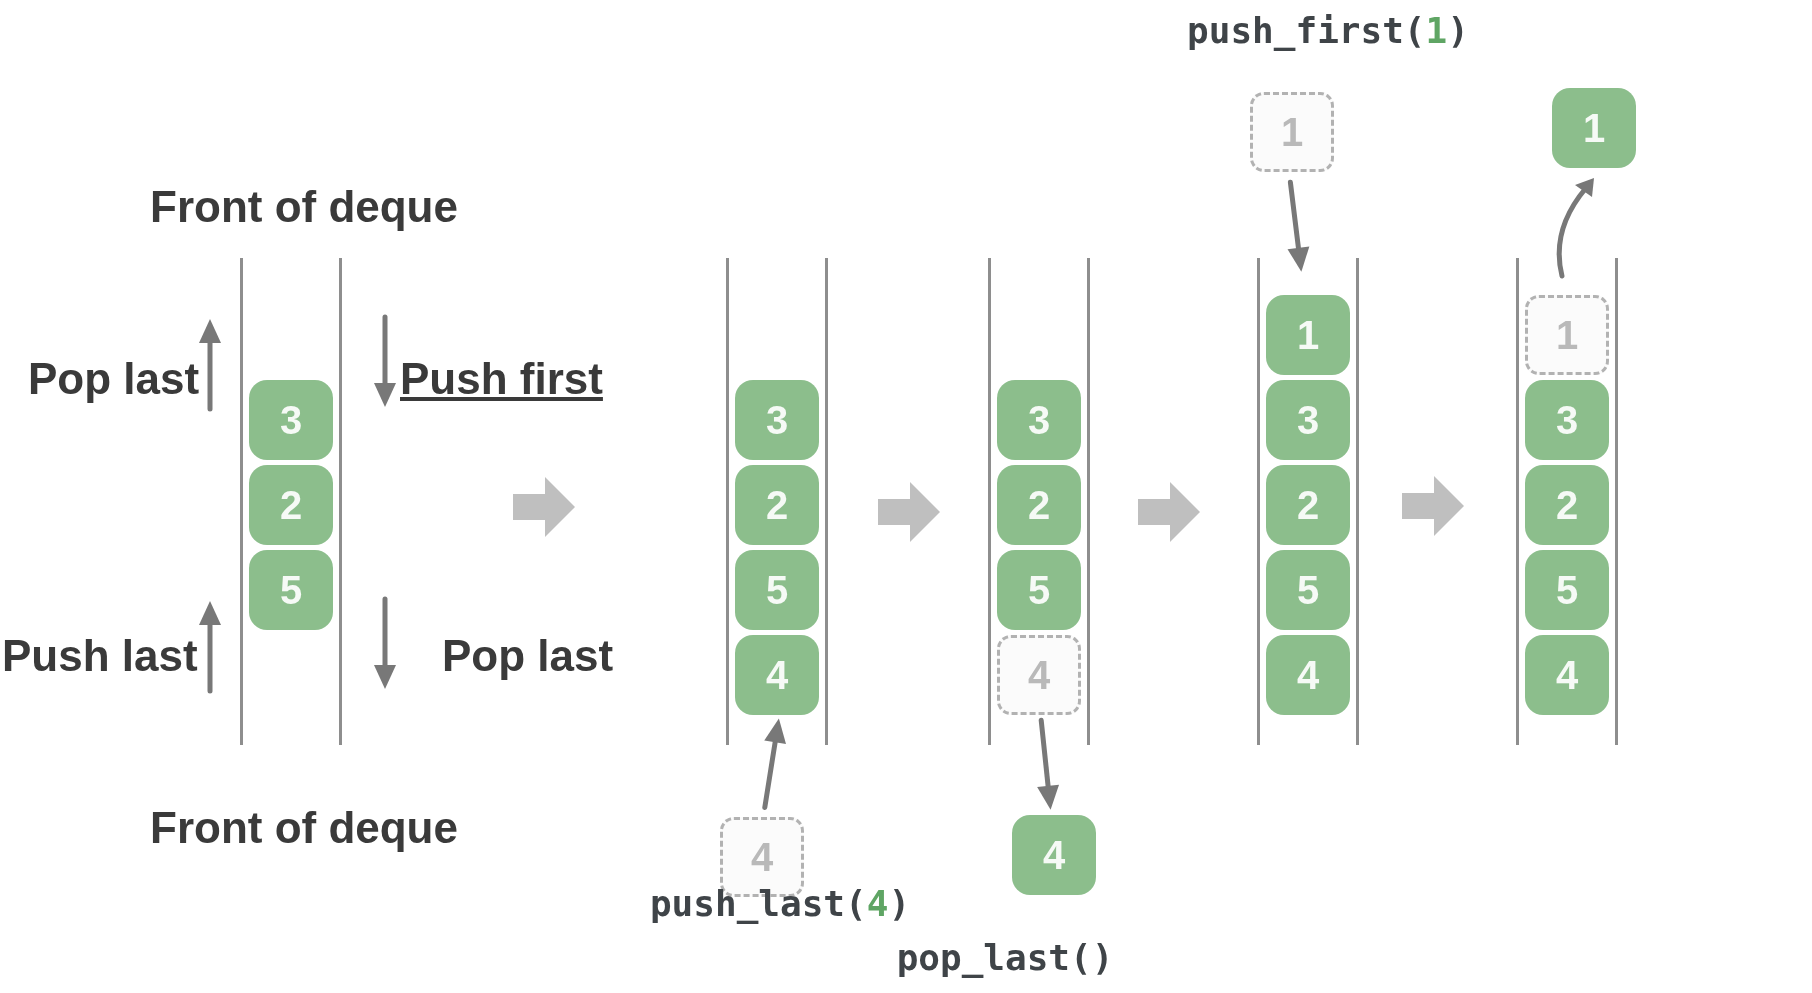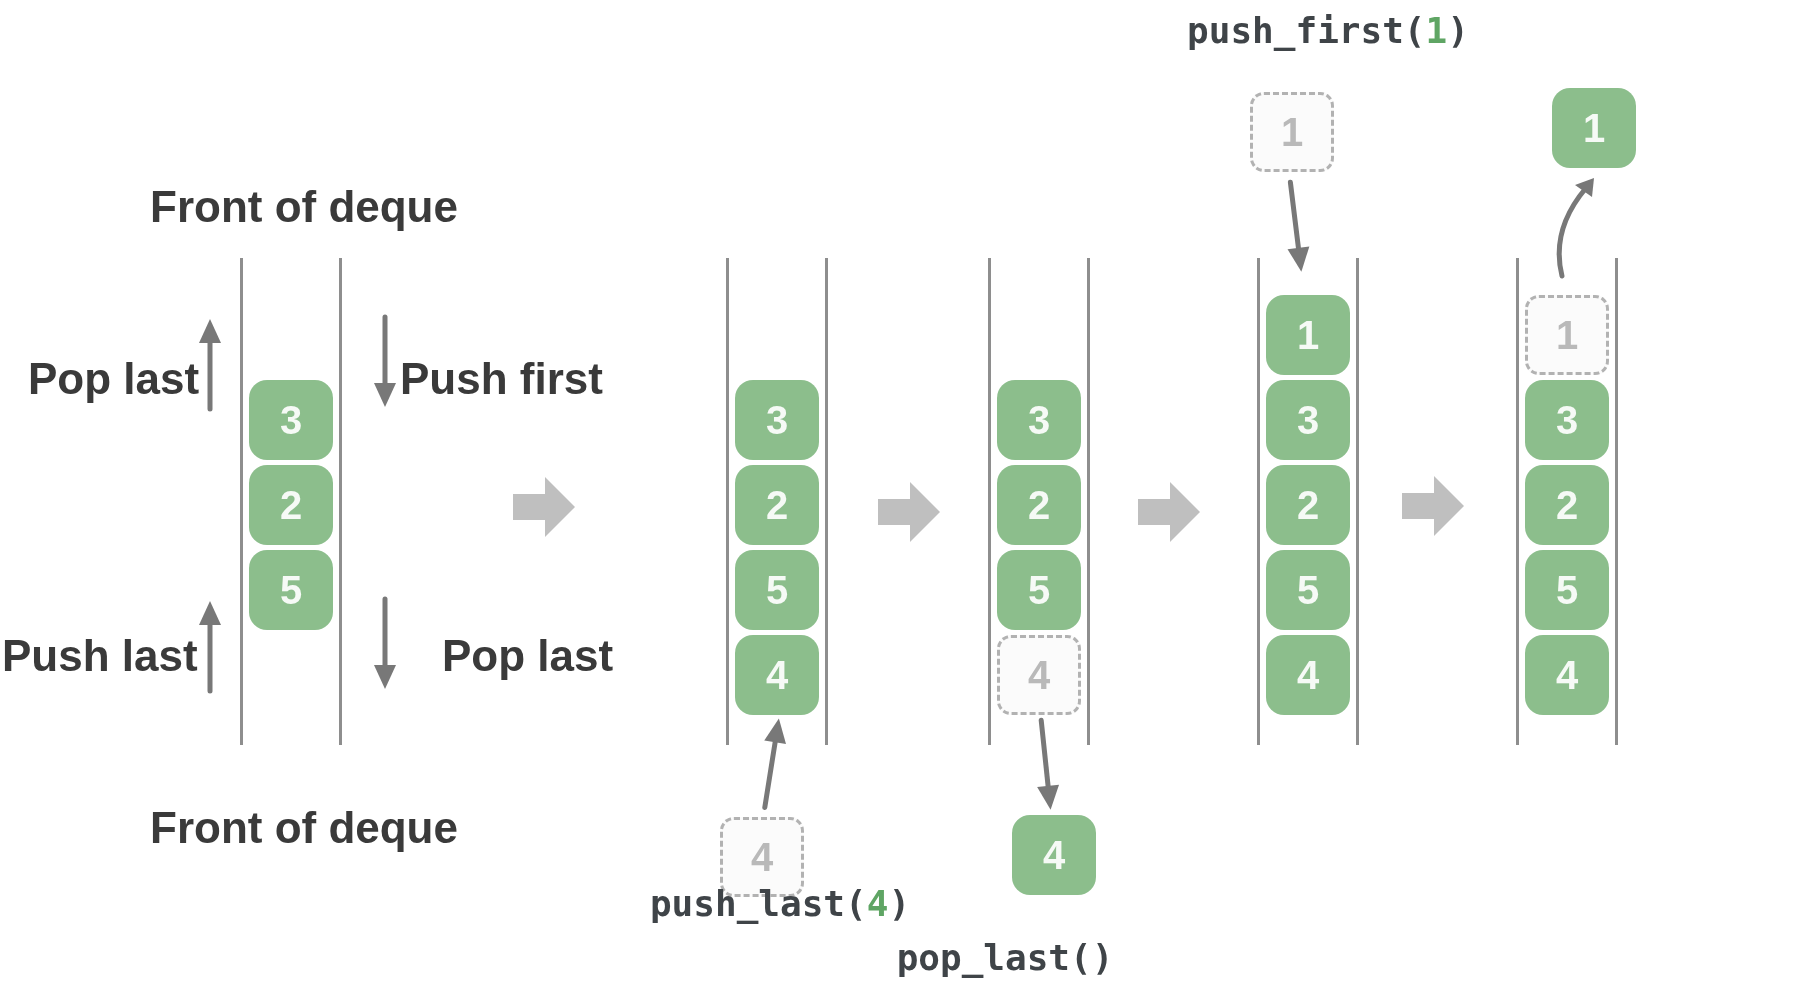--- a/index.html
+++ b/index.html
@@ -47,21 +47,21 @@
   .flow polygon{fill:#bfbfbf;}
 </style>
 </head>
 <body>
 
 <div id="stage">
 
   <div class="lbl center" style="left:150px;top:182px;">Front of deque</div>
   <div class="lbl center" style="left:150px;top:803px;">Front of deque</div>
   <div class="lbl" style="left:28px;top:354px;">Pop last</div>
-  <div class="lbl" style="left:400px;top:354px;">Push first</div>
+  <div class="lbl" style="left:400px;top:354px;text-decoration:underline;">Push first</div>
   <div class="lbl" style="left:2px;top:631px;">Push last</div>
   <div class="lbl" style="left:400px;top:631px;margin-left:42px;">Pop last</div>
 
   <svg class="oparrow" style="left:195px;top:315px;" viewBox="0 0 30 96">
     <line x1="15" y1="94" x2="15" y2="24"></line>
       <polygon points="15,4 4,28 26,28"></polygon>
     </svg>
   <svg class="oparrow down" style="left:370px;top:315px;" viewBox="0 0 30 96">
     <line x1="15" y1="94" x2="15" y2="24"></line>
       <polygon points="15,4 4,28 26,28"></polygon>

